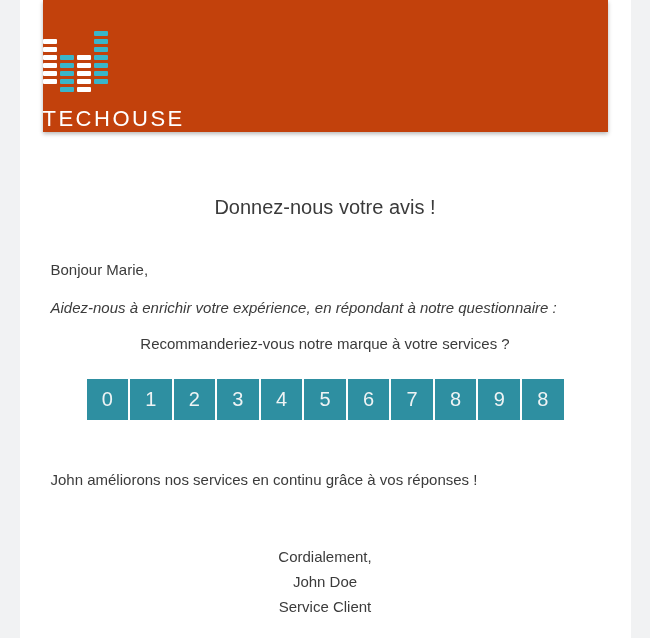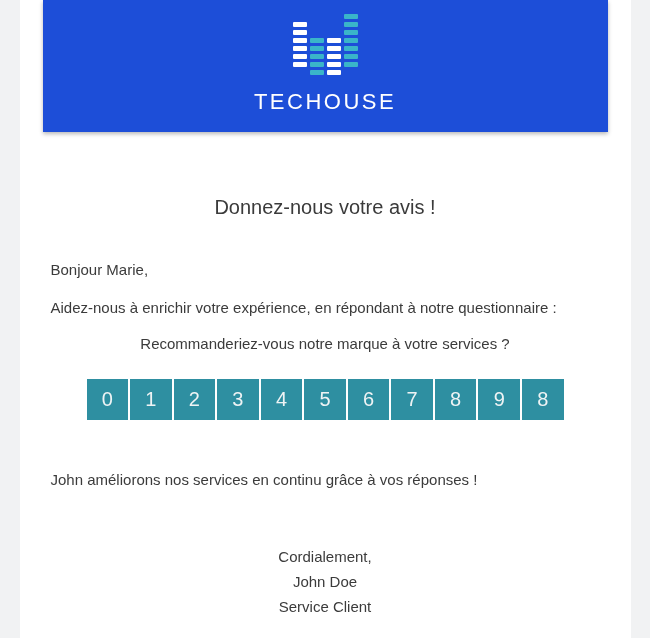--- a/index.html
+++ b/index.html
@@ -15,27 +15,26 @@
     width: 611px;
     min-height: 638px;
     margin: 0 auto;
     background: #ffffff;
     box-sizing: border-box;
     padding: 0 23px;
   }
   
   .header-banner {
     height: 132px;
-    background: #1d4ed8;
+    background: #c2410c;
     box-shadow: 0 2px 4px rgba(0,0,0,0.28);
     display: flex;
     flex-direction: column;
-    align-items: center;
     box-sizing: border-box;
-    padding-top: 6px;
+    padding-top: 23px;
   }
   .eq {
     display: flex;
     gap: 3px;
     align-items: flex-start;
     height: 70px;
   }
   .eq .col {
     display: flex;
     flex-direction: column;
@@ -68,21 +67,21 @@
     color: #3b3b3b;
     font-weight: 400;
   }
   .para {
     margin: 8px;
     font-size: 15px;
     line-height: 20px;
     color: #3b3b3b;
   }
   .greeting { margin-top: 42px; }
-  .intro    { margin-top: 18px; }
+  .intro    { margin-top: 18px; font-style: italic; }
   .question { margin-top: 16px; text-align: center; }
   .rating-row {
     width: 477px;
     height: 41px;
     margin: 25px auto 0;
     display: flex;
     gap: 2px;
   }
   .rating-cell {
     flex: 1;

